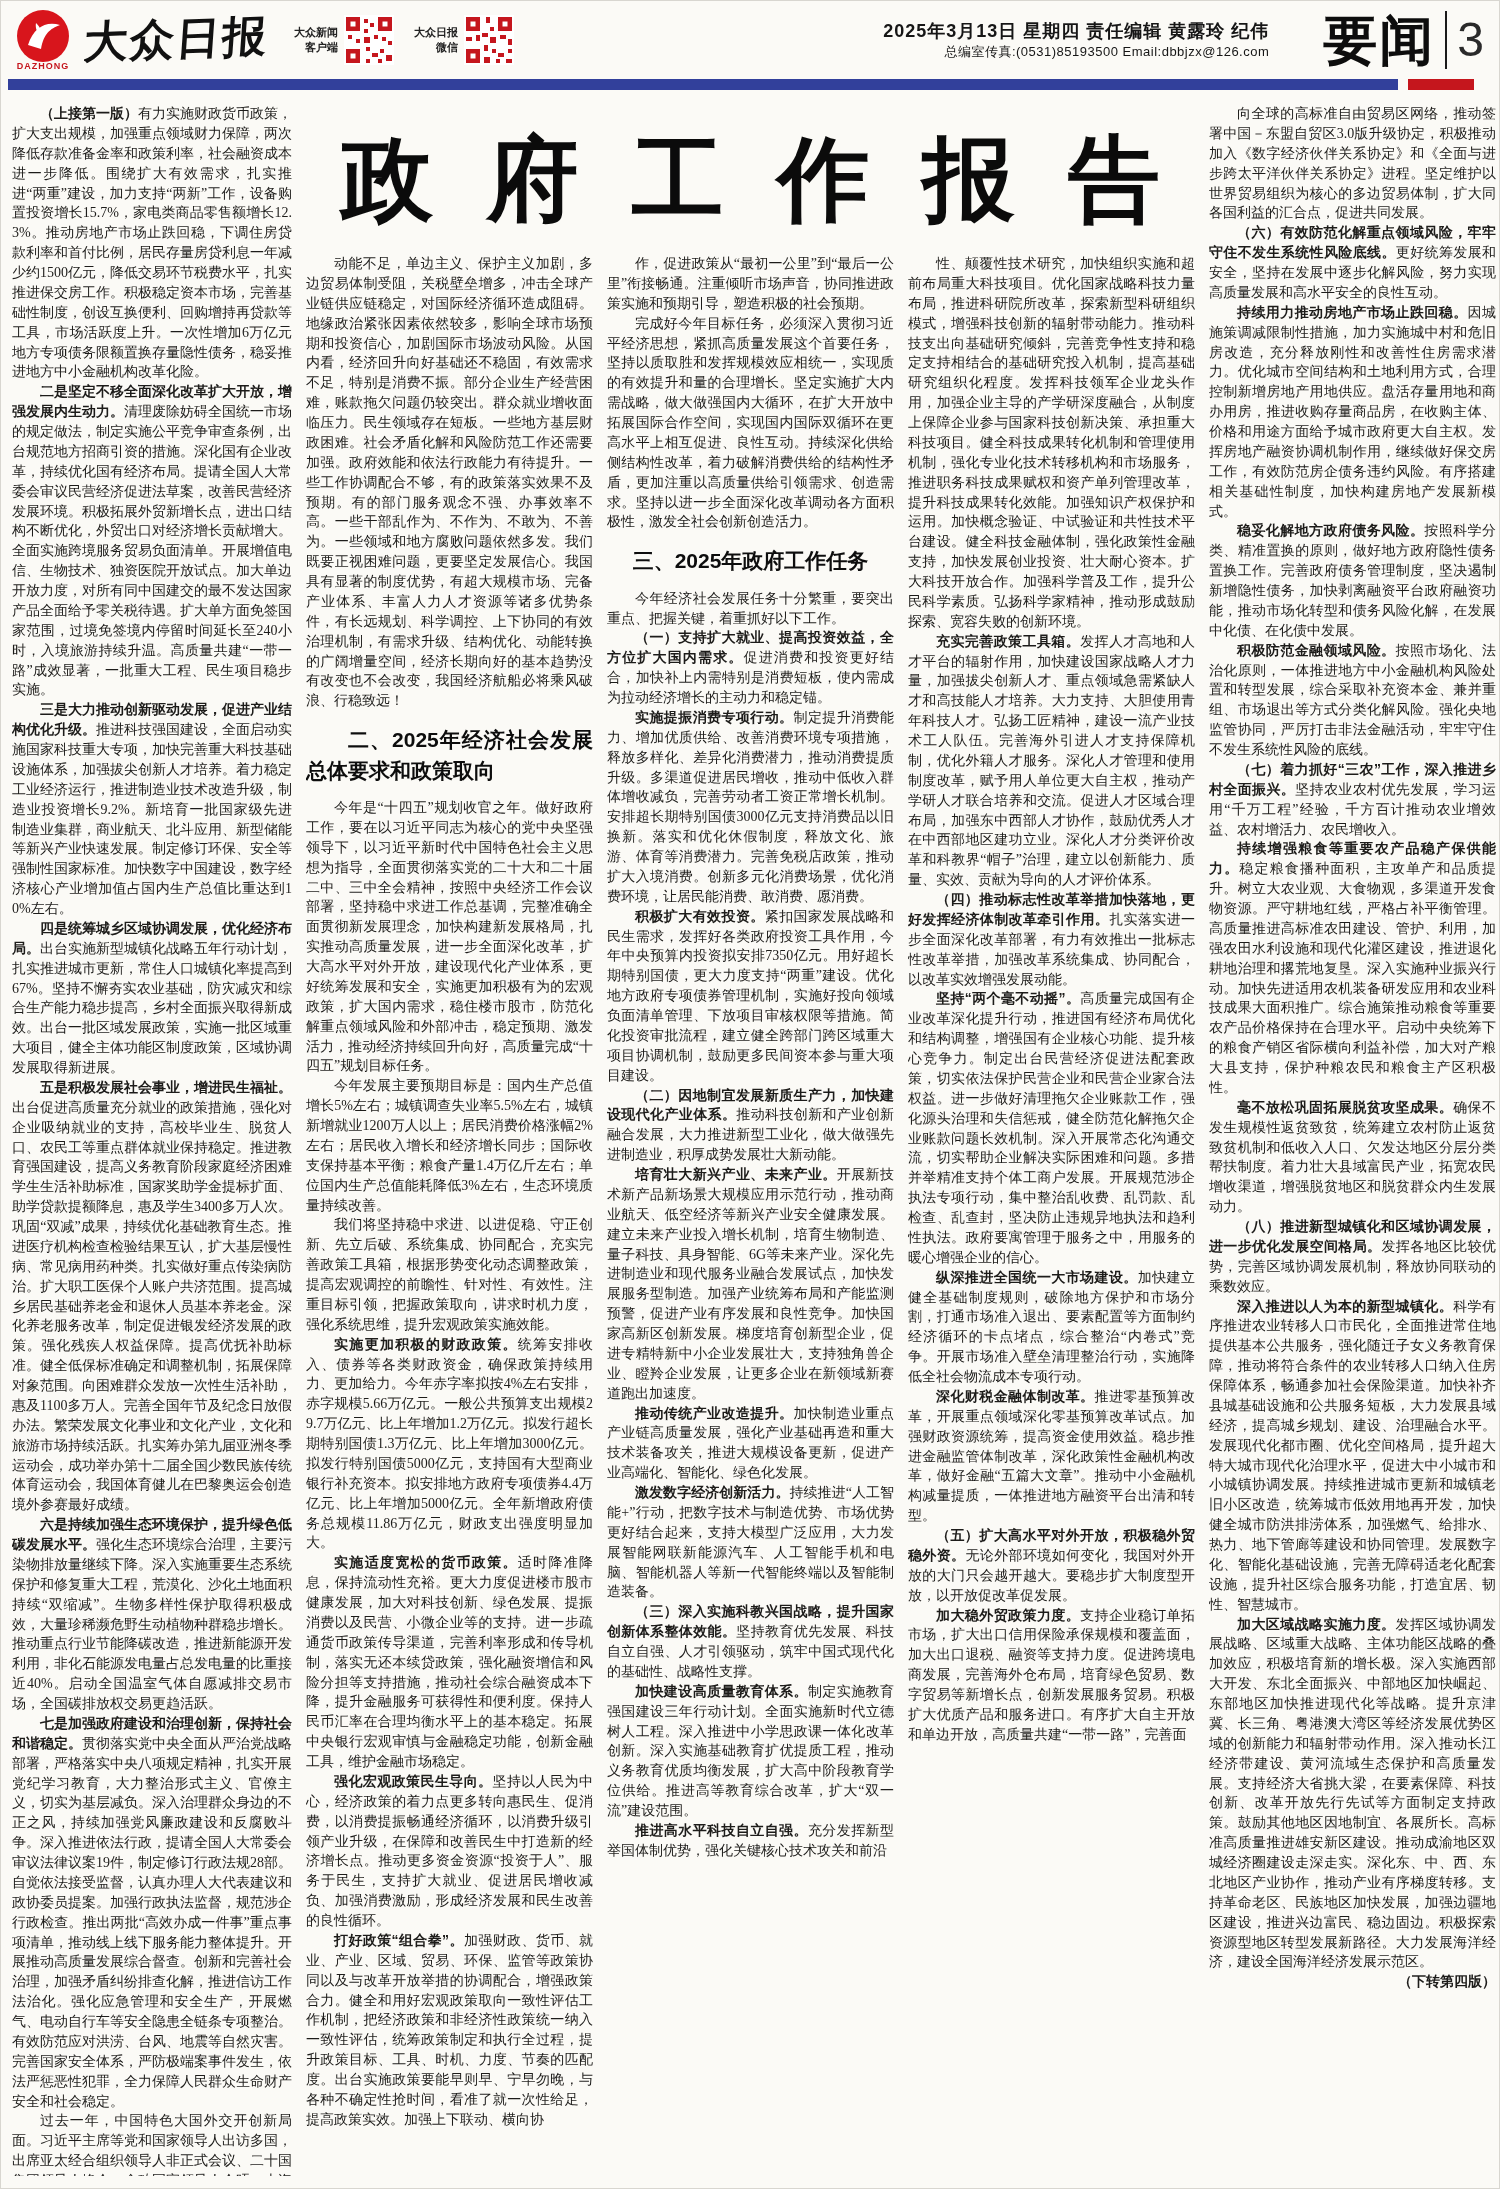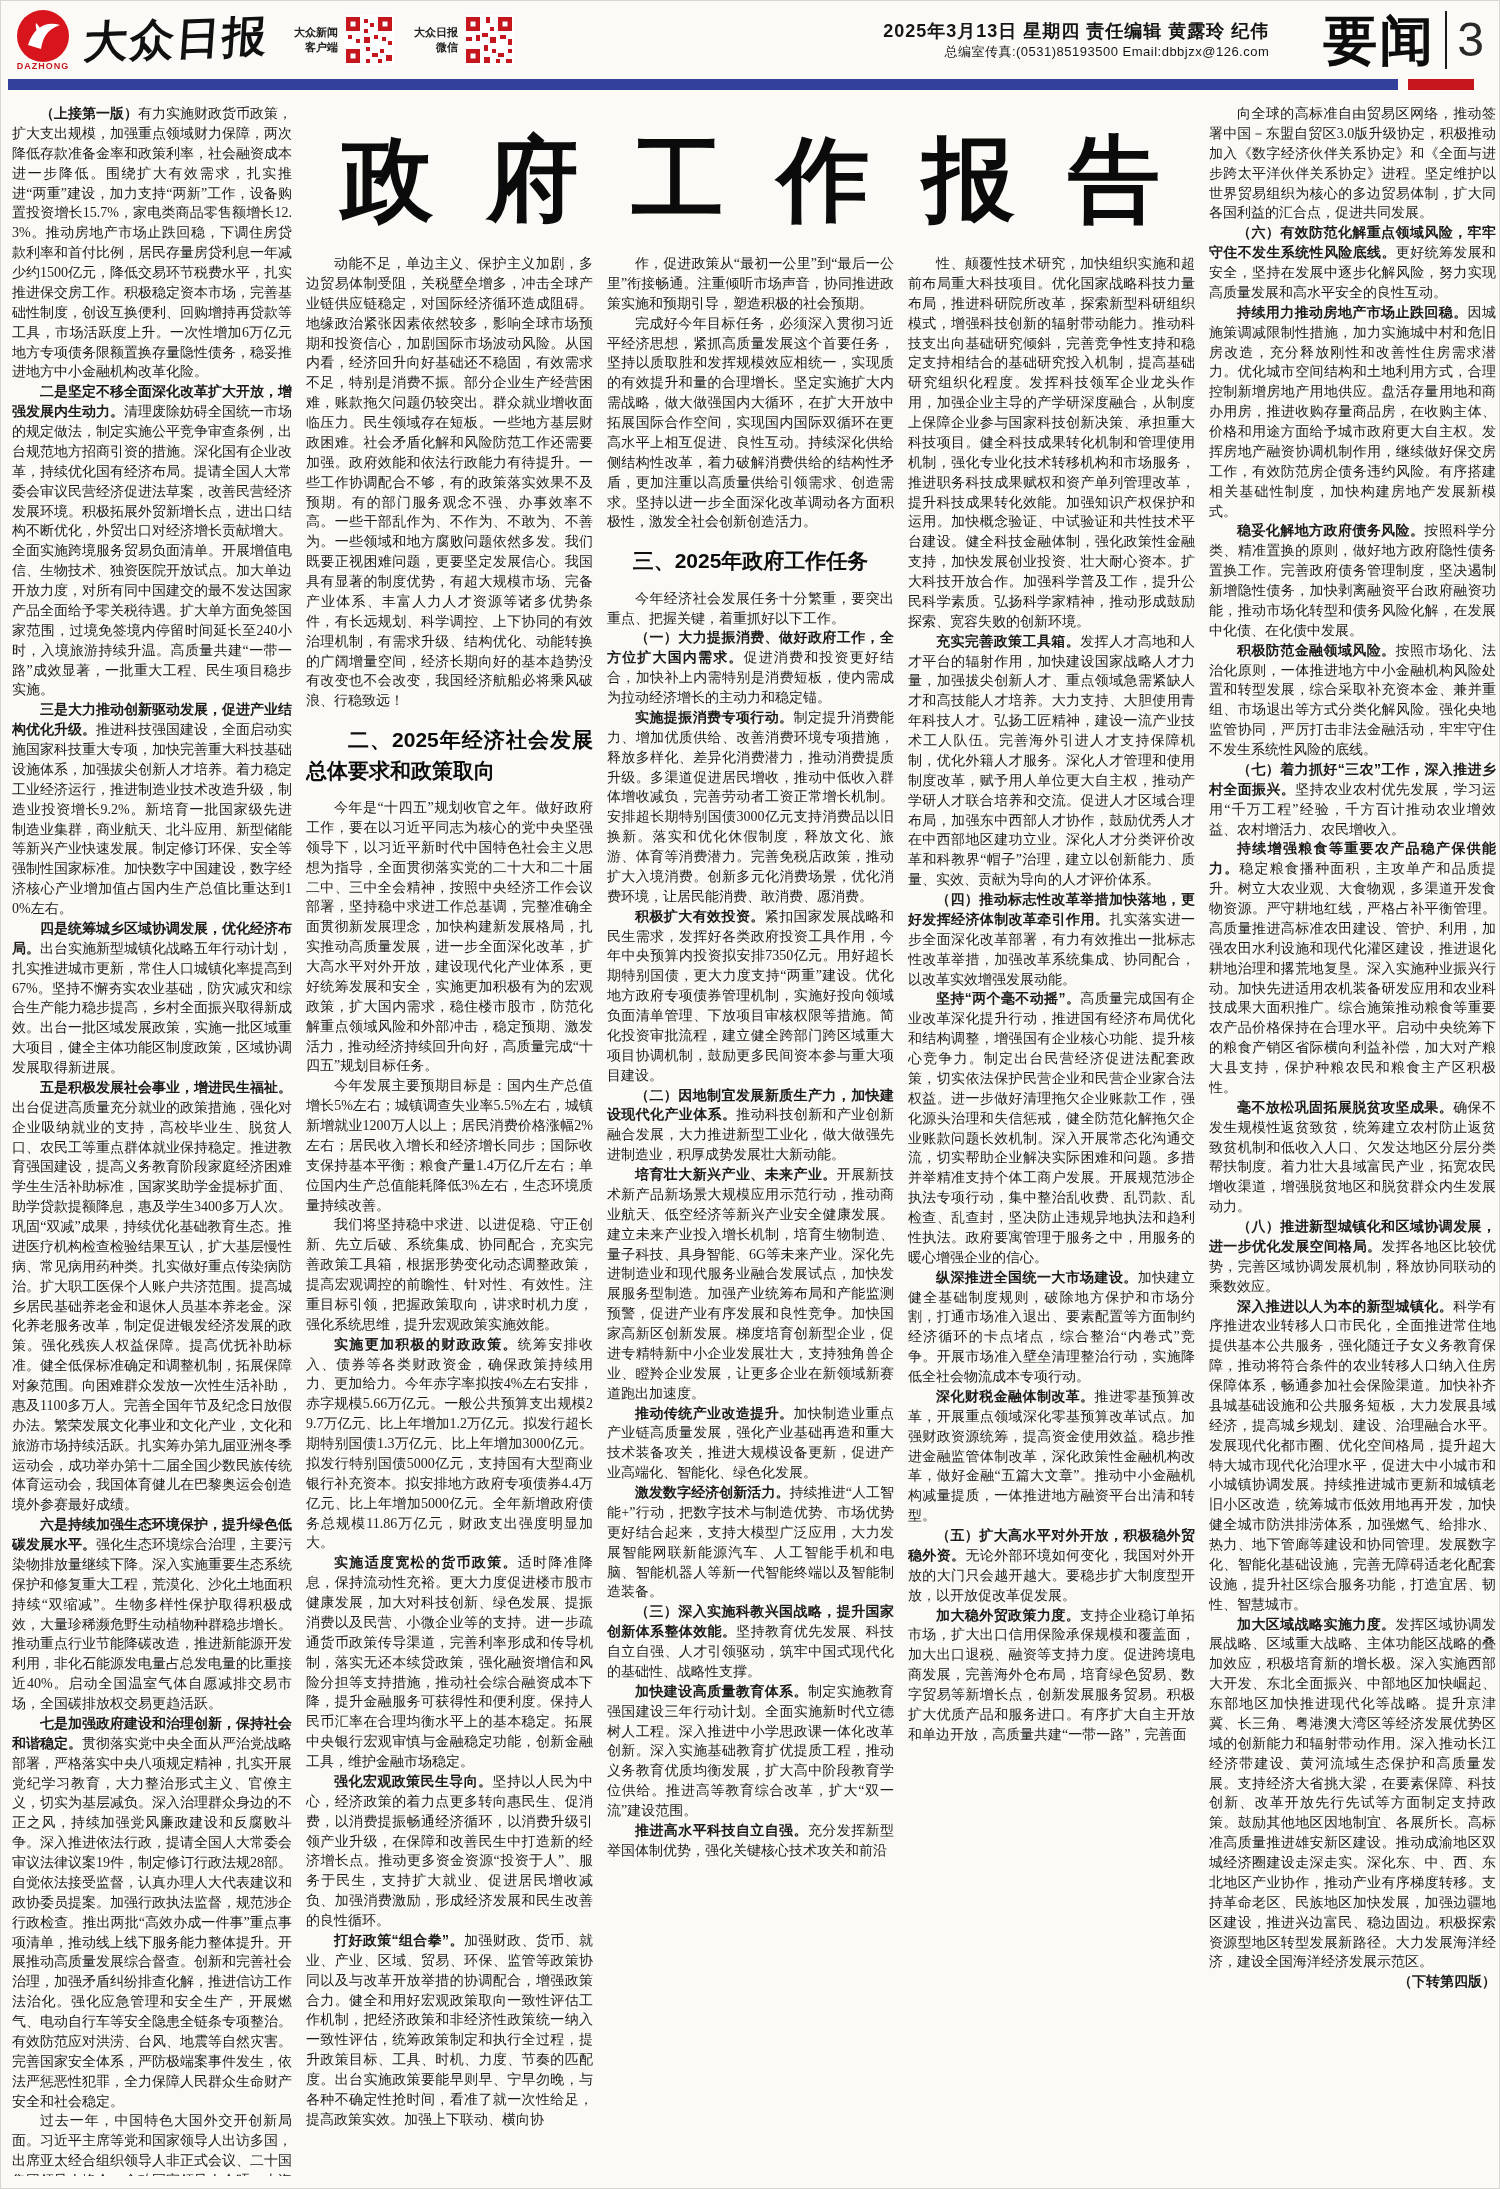--- a/index.html
+++ b/index.html
@@ -169,21 +169,21 @@
         <p><b>实施更加积极的财政政策。</b>统筹安排收入、债券等各类财政资金，确保政策持续用力、更加给力。今年赤字率拟按4%左右安排，赤字规模5.66万亿元。一般公共预算支出规模29.7万亿元、比上年增加1.2万亿元。拟发行超长期特别国债1.3万亿元、比上年增加3000亿元。拟发行特别国债5000亿元，支持国有大型商业银行补充资本。拟安排地方政府专项债券4.4万亿元、比上年增加5000亿元。全年新增政府债务总规模11.86万亿元，财政支出强度明显加大。</p>
         <p><b>实施适度宽松的货币政策。</b>适时降准降息，保持流动性充裕。更大力度促进楼市股市健康发展，加大对科技创新、绿色发展、提振消费以及民营、小微企业等的支持。进一步疏通货币政策传导渠道，完善利率形成和传导机制，落实无还本续贷政策，强化融资增信和风险分担等支持措施，推动社会综合融资成本下降，提升金融服务可获得性和便利度。保持人民币汇率在合理均衡水平上的基本稳定。拓展中央银行宏观审慎与金融稳定功能，创新金融工具，维护金融市场稳定。</p>
         <p><b>强化宏观政策民生导向。</b>坚持以人民为中心，经济政策的着力点更多转向惠民生、促消费，以消费提振畅通经济循环，以消费升级引领产业升级，在保障和改善民生中打造新的经济增长点。推动更多资金资源“投资于人”、服务于民生，支持扩大就业、促进居民增收减负、加强消费激励，形成经济发展和民生改善的良性循环。</p>
         <p><b>打好政策“组合拳”。</b>加强财政、货币、就业、产业、区域、贸易、环保、监管等政策协同以及与改革开放举措的协调配合，增强政策合力。健全和用好宏观政策取向一致性评估工作机制，把经济政策和非经济性政策统一纳入一致性评估，统筹政策制定和执行全过程，提升政策目标、工具、时机、力度、节奏的匹配度。出台实施政策要能早则早、宁早勿晚，与各种不确定性抢时间，看准了就一次性给足，提高政策实效。加强上下联动、横向协</p>
       </div>
     <div class="col col3">
         <p>作，促进政策从“最初一公里”到“最后一公里”衔接畅通。注重倾听市场声音，协同推进政策实施和预期引导，塑造积极的社会预期。</p>
         <p>完成好今年目标任务，必须深入贯彻习近平经济思想，紧抓高质量发展这个首要任务，坚持以质取胜和发挥规模效应相统一，实现质的有效提升和量的合理增长。坚定实施扩大内需战略，做大做强国内大循环，在扩大开放中拓展国际合作空间，实现国内国际双循环在更高水平上相互促进、良性互动。持续深化供给侧结构性改革，着力破解消费供给的结构性矛盾，更加注重以高质量供给引领需求、创造需求。坚持以进一步全面深化改革调动各方面积极性，激发全社会创新创造活力。</p>
         <div class="h2 center">三、2025年政府工作任务</div>
         <p>今年经济社会发展任务十分繁重，要突出重点、把握关键，着重抓好以下工作。</p>
-        <p><b>（一）大力提振消费、做好政府工作，全方位扩大国内需求。</b>促进消费和投资更好结合，加快补上内需特别是消费短板，使内需成为拉动经济增长的主动力和稳定锚。</p>
+        <p><b>（一）支持扩大就业、提高投资效益，全方位扩大国内需求。</b>促进消费和投资更好结合，加快补上内需特别是消费短板，使内需成为拉动经济增长的主动力和稳定锚。</p>
         <p><b>实施提振消费专项行动。</b>制定提升消费能力、增加优质供给、改善消费环境专项措施，释放多样化、差异化消费潜力，推动消费提质升级。多渠道促进居民增收，推动中低收入群体增收减负，完善劳动者工资正常增长机制。安排超长期特别国债3000亿元支持消费品以旧换新。落实和优化休假制度，释放文化、旅游、体育等消费潜力。完善免税店政策，推动扩大入境消费。创新多元化消费场景，优化消费环境，让居民能消费、敢消费、愿消费。</p>
         <p><b>积极扩大有效投资。</b>紧扣国家发展战略和民生需求，发挥好各类政府投资工具作用，今年中央预算内投资拟安排7350亿元。用好超长期特别国债，更大力度支持“两重”建设。优化地方政府专项债券管理机制，实施好投向领域负面清单管理、下放项目审核权限等措施。简化投资审批流程，建立健全跨部门跨区域重大项目协调机制，鼓励更多民间资本参与重大项目建设。</p>
         <p><b>（二）因地制宜发展新质生产力，加快建设现代化产业体系。</b>推动科技创新和产业创新融合发展，大力推进新型工业化，做大做强先进制造业，积厚成势发展壮大新动能。</p>
         <p><b>培育壮大新兴产业、未来产业。</b>开展新技术新产品新场景大规模应用示范行动，推动商业航天、低空经济等新兴产业安全健康发展。建立未来产业投入增长机制，培育生物制造、量子科技、具身智能、6G等未来产业。深化先进制造业和现代服务业融合发展试点，加快发展服务型制造。加强产业统筹布局和产能监测预警，促进产业有序发展和良性竞争。加快国家高新区创新发展。梯度培育创新型企业，促进专精特新中小企业发展壮大，支持独角兽企业、瞪羚企业发展，让更多企业在新领域新赛道跑出加速度。</p>
         <p><b>推动传统产业改造提升。</b>加快制造业重点产业链高质量发展，强化产业基础再造和重大技术装备攻关，推进大规模设备更新，促进产业高端化、智能化、绿色化发展。</p>
         <p><b>激发数字经济创新活力。</b>持续推进“人工智能+”行动，把数字技术与制造优势、市场优势更好结合起来，支持大模型广泛应用，大力发展智能网联新能源汽车、人工智能手机和电脑、智能机器人等新一代智能终端以及智能制造装备。</p>
         <p><b>（三）深入实施科教兴国战略，提升国家创新体系整体效能。</b>坚持教育优先发展、科技自立自强、人才引领驱动，筑牢中国式现代化的基础性、战略性支撑。</p>
         <p><b>加快建设高质量教育体系。</b>制定实施教育强国建设三年行动计划。全面实施新时代立德树人工程。深入推进中小学思政课一体化改革创新。深入实施基础教育扩优提质工程，推动义务教育优质均衡发展，扩大高中阶段教育学位供给。推进高等教育综合改革，扩大“双一流”建设范围。</p>
         <p><b>推进高水平科技自立自强。</b>充分发挥新型举国体制优势，强化关键核心技术攻关和前沿</p>
       </div>

